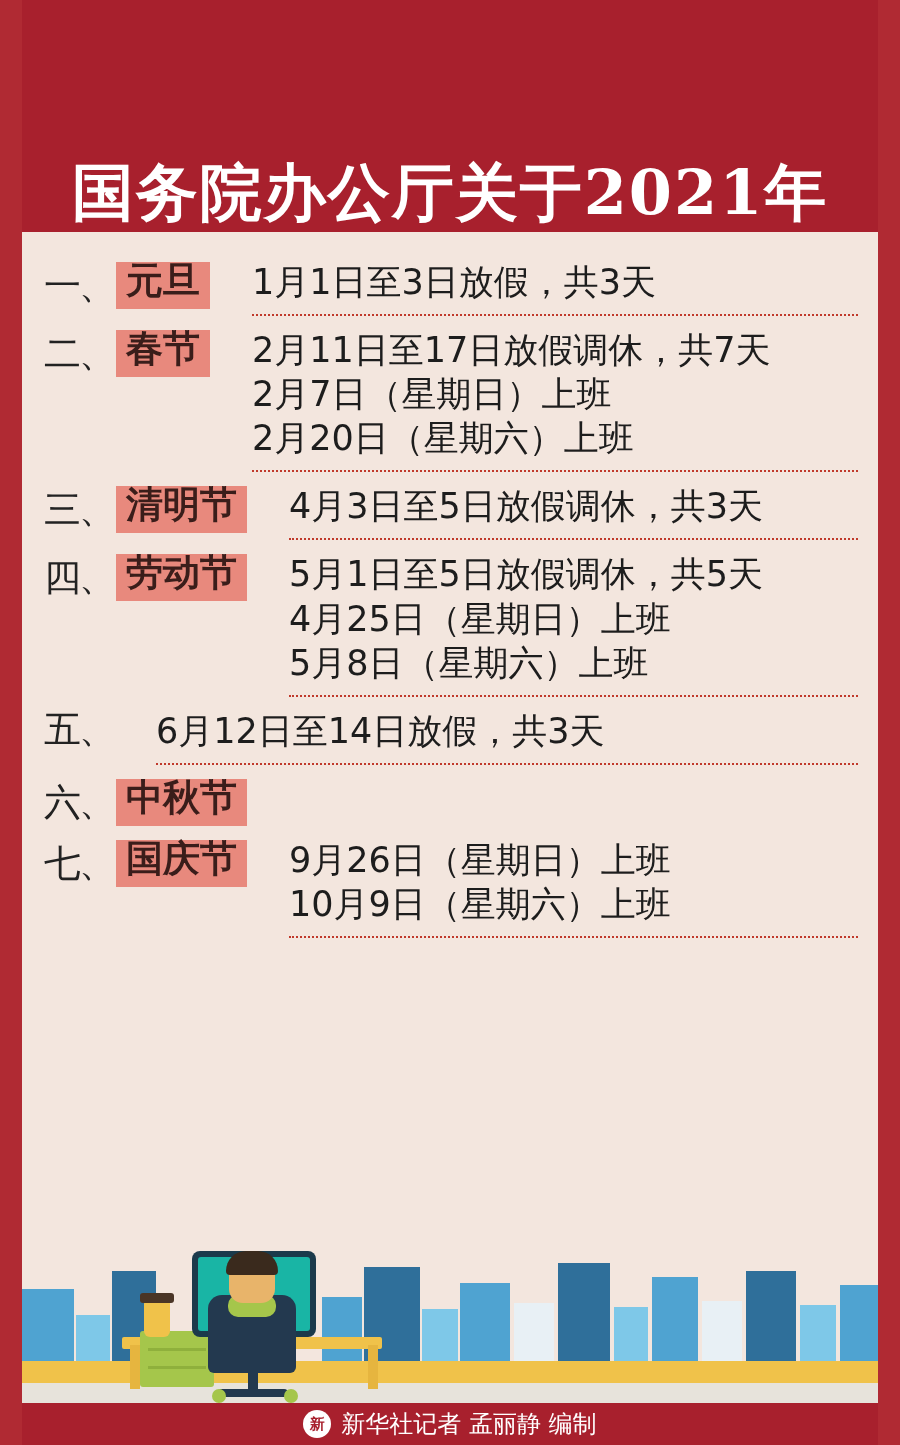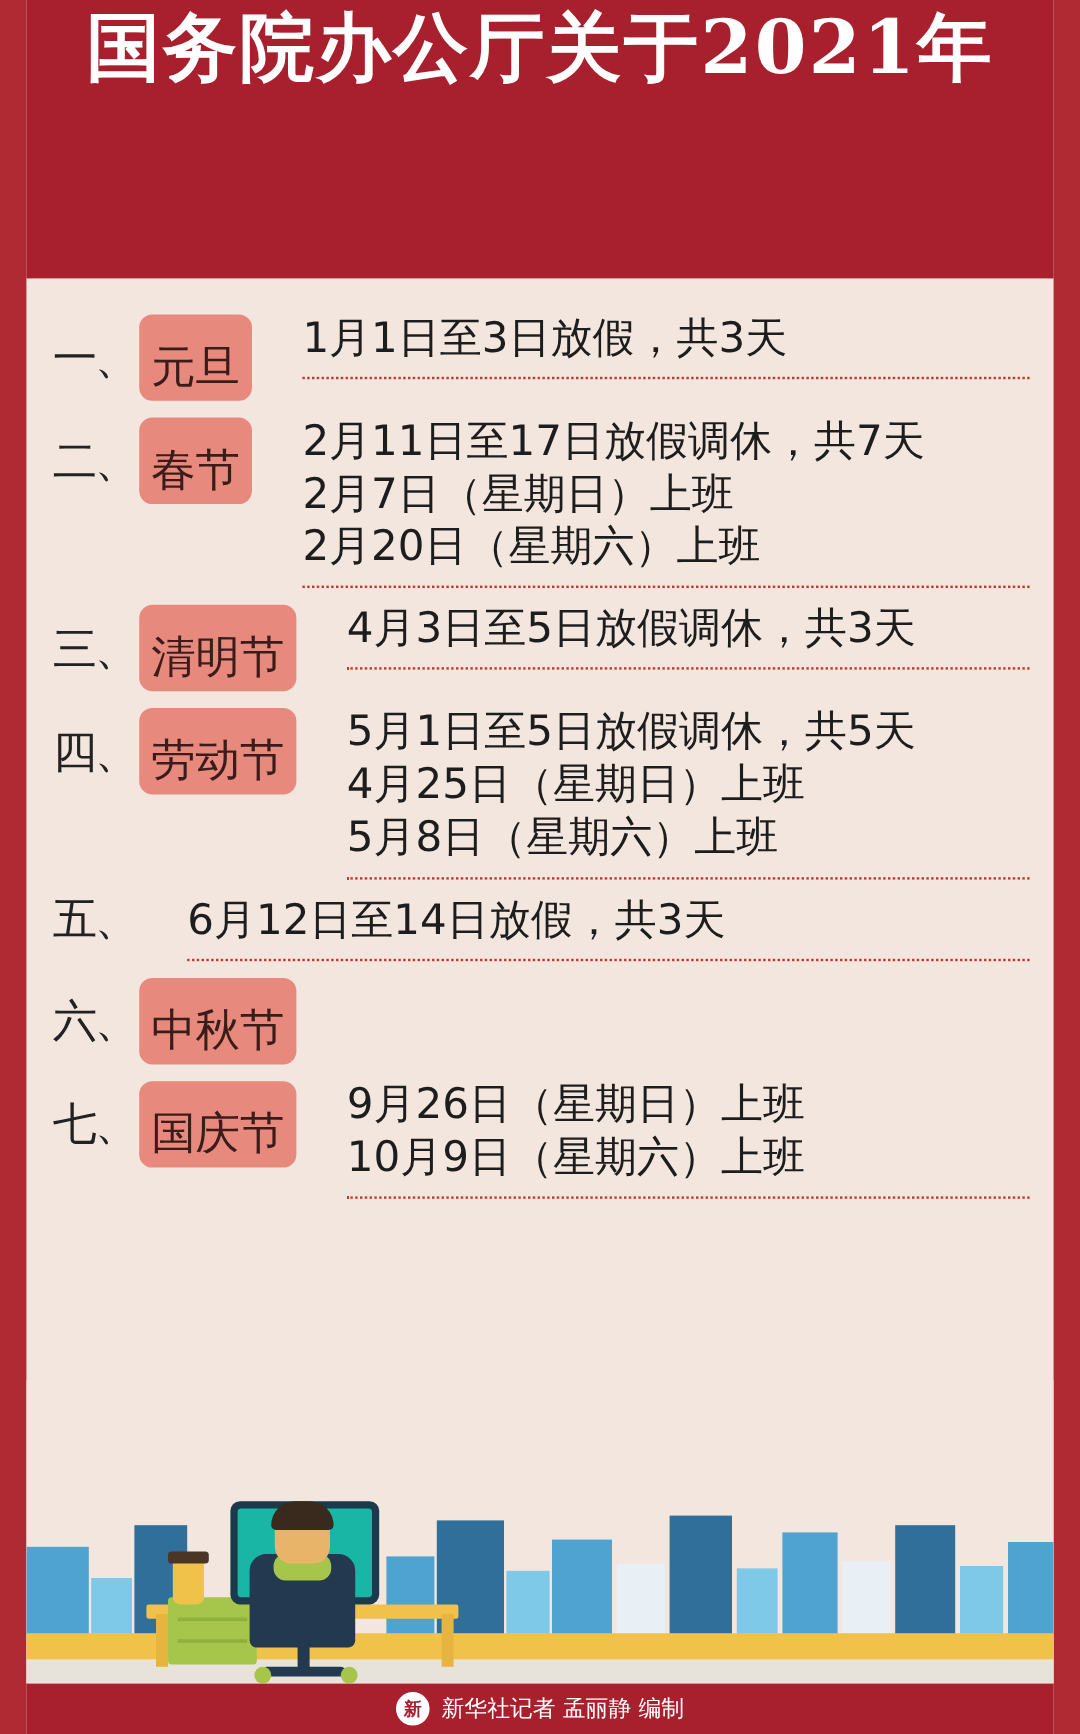--- a/index.html
+++ b/index.html
@@ -34,21 +34,21 @@
   .header {
     position: absolute;
     top: 0;
     left: 22px;
     width: 856px;
     height: 232px;
     background: #a8202d;
     display: flex;
     flex-direction: column;
     align-items: center;
-    justify-content: flex-start;
+    justify-content: flex-end;
     box-sizing: border-box;
   }
   .header .title-line {
     color: #ffffff;
     font-size: 62px;
     font-weight: bold;
     letter-spacing: 2px;
     line-height: 1.28;
     text-align: center;
     white-space: nowrap;
@@ -82,23 +82,23 @@
     color: #222222;
     line-height: 1;
     letter-spacing: -2px;
     white-space: nowrap;
     font-family: "DejaVu Sans", "Liberation Sans", sans-serif;
   }
   .fest {
     background: #e8897d;
     color: #3a1d1a;
     font-size: 37px;
-    font-weight: normal;
-    padding: 25px 10px 10px 10px;
-    border-radius: 11px;
+    font-weight: bold;
+    padding: 0 10px 10px 10px;
+    border-radius: 0;
     line-height: 1;
     white-space: nowrap;
     margin-left: 2px;
     font-family: "DejaVu Sans", "Liberation Sans", sans-serif;
   }
   .row-right {
     flex: 1 1 auto;
     margin-left: 42px;
     padding-top: 4px;
     padding-bottom: 10px;
@@ -314,21 +314,21 @@
     display: flex;
     align-items: center;
     justify-content: center;
     color: #a8202d;
     font-size: 15px;
     font-weight: bold;
     font-family: "DejaVu Sans", sans-serif;
   }
   .footer-text {
     color: #ffffff;
-    font-size: 19px;
+    font-size: 24px;
     font-family: "DejaVu Sans", "Liberation Sans", sans-serif;
   }
 </style>
 </head>
 <body>
 
 <div class="poster">
 
   <div class="side-bar left"></div>
   <div class="side-bar right"></div>

